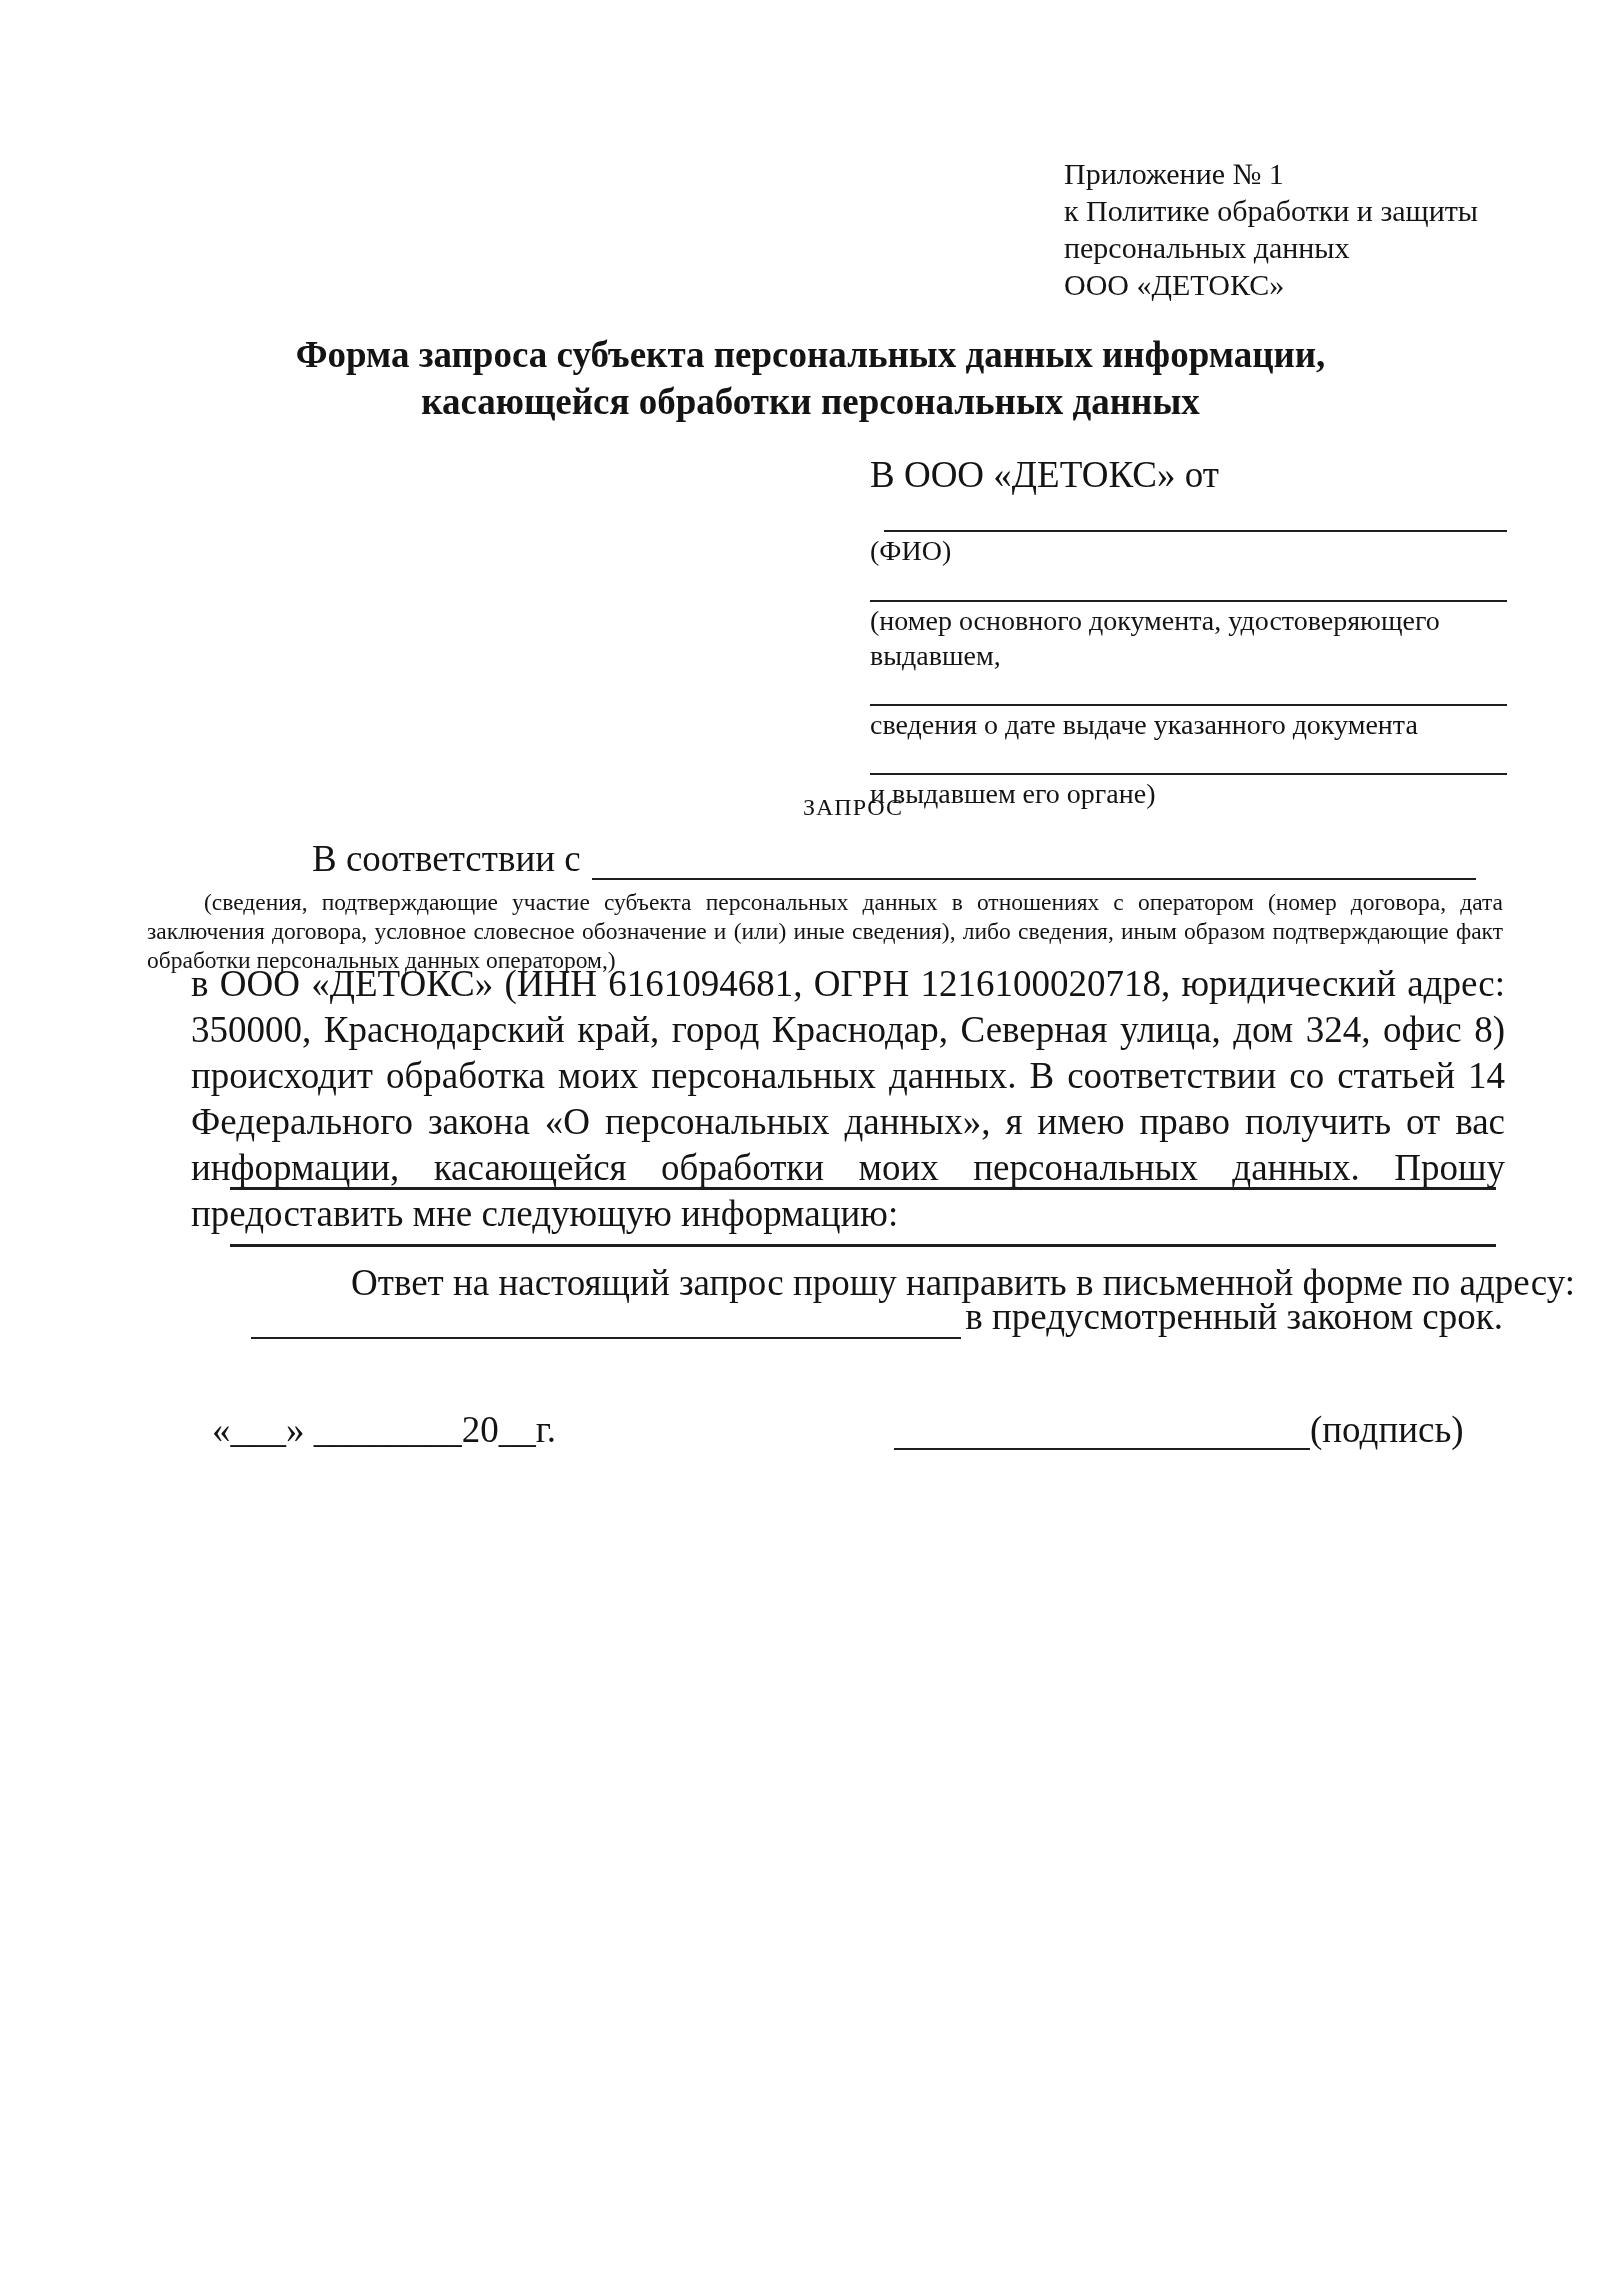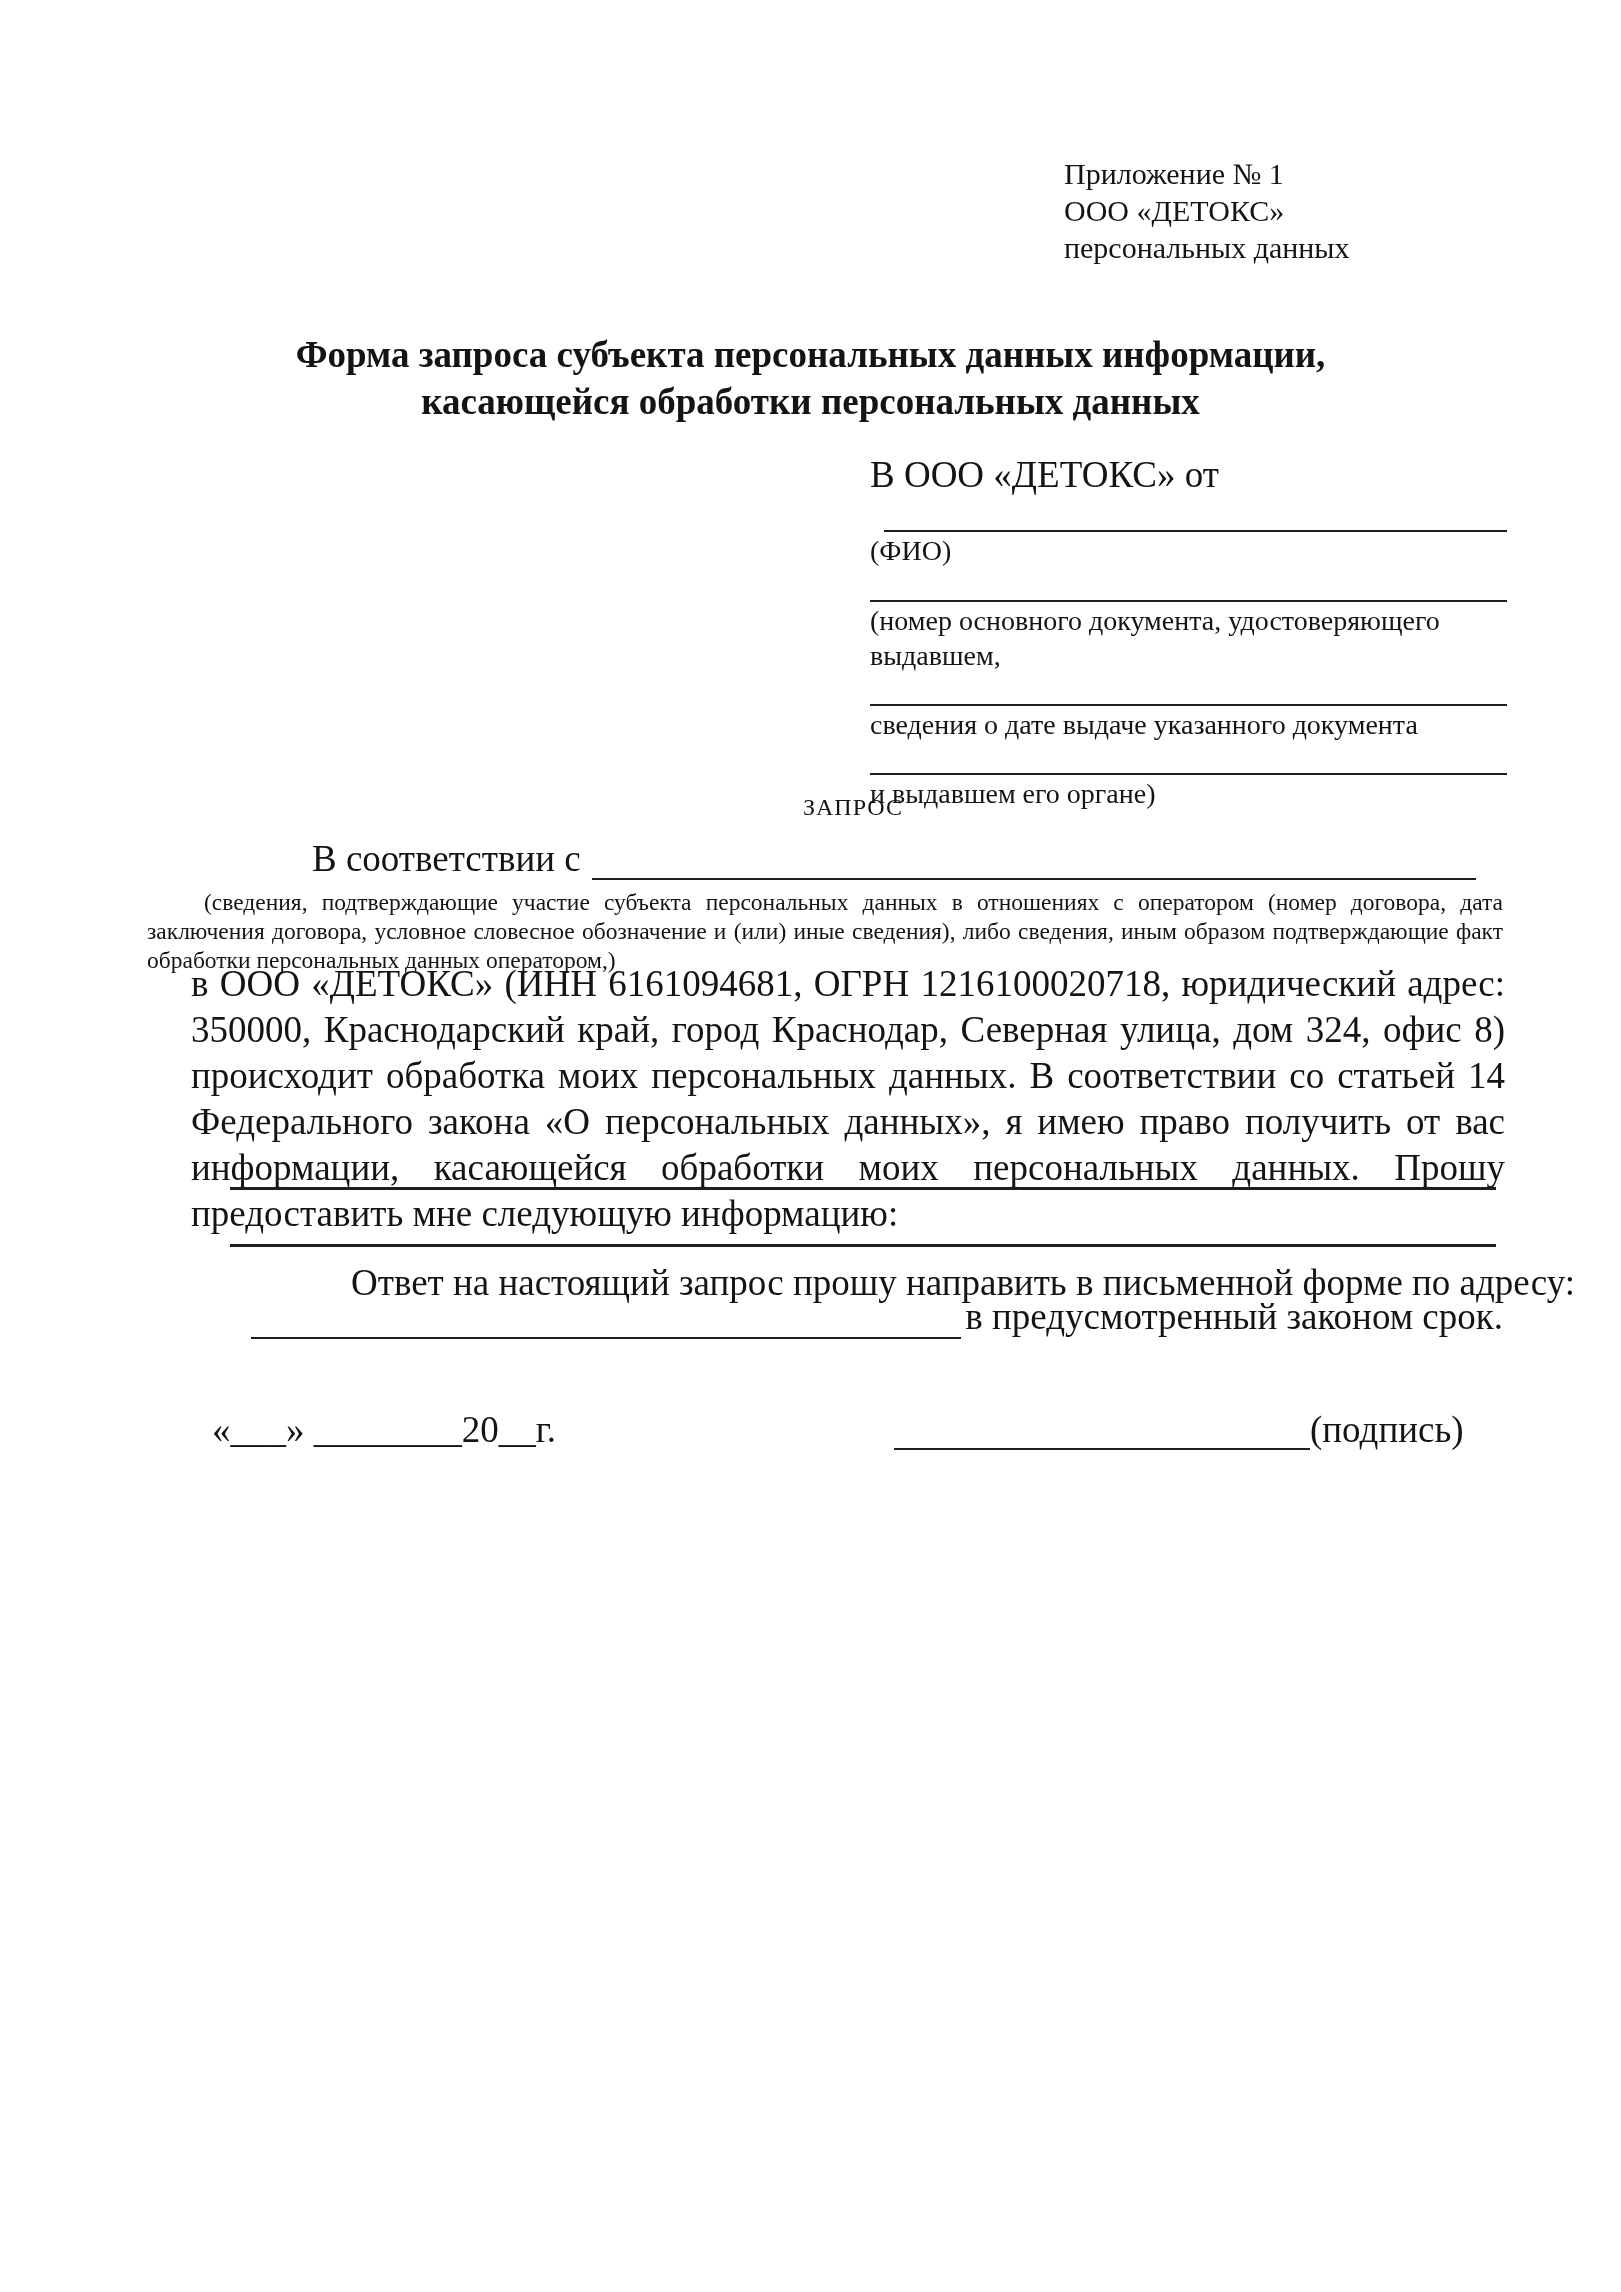--- a/index.html
+++ b/index.html
@@ -164,22 +164,23 @@
   }
   .sig-caption { white-space: nowrap; line-height: 45px; }
 </style>
 </head>
 <body>
 
 <div class="page">
 
   <div class="appendix">
     <div>Приложение № 1</div>
+    <div>к Политике обработки и защиты</div>
+    <div>персональных данных</div>
     <div>ООО «ДЕТОКС»</div>
-    <div>персональных данных</div>
   </div>
 
   <div class="title">
     <div>Форма запроса субъекта персональных данных информации,</div>
     <div>касающейся обработки персональных данных</div>
   </div>
 
   <div class="addr">
     <div class="addr-to">В ООО «ДЕТОКС» от</div>
 

